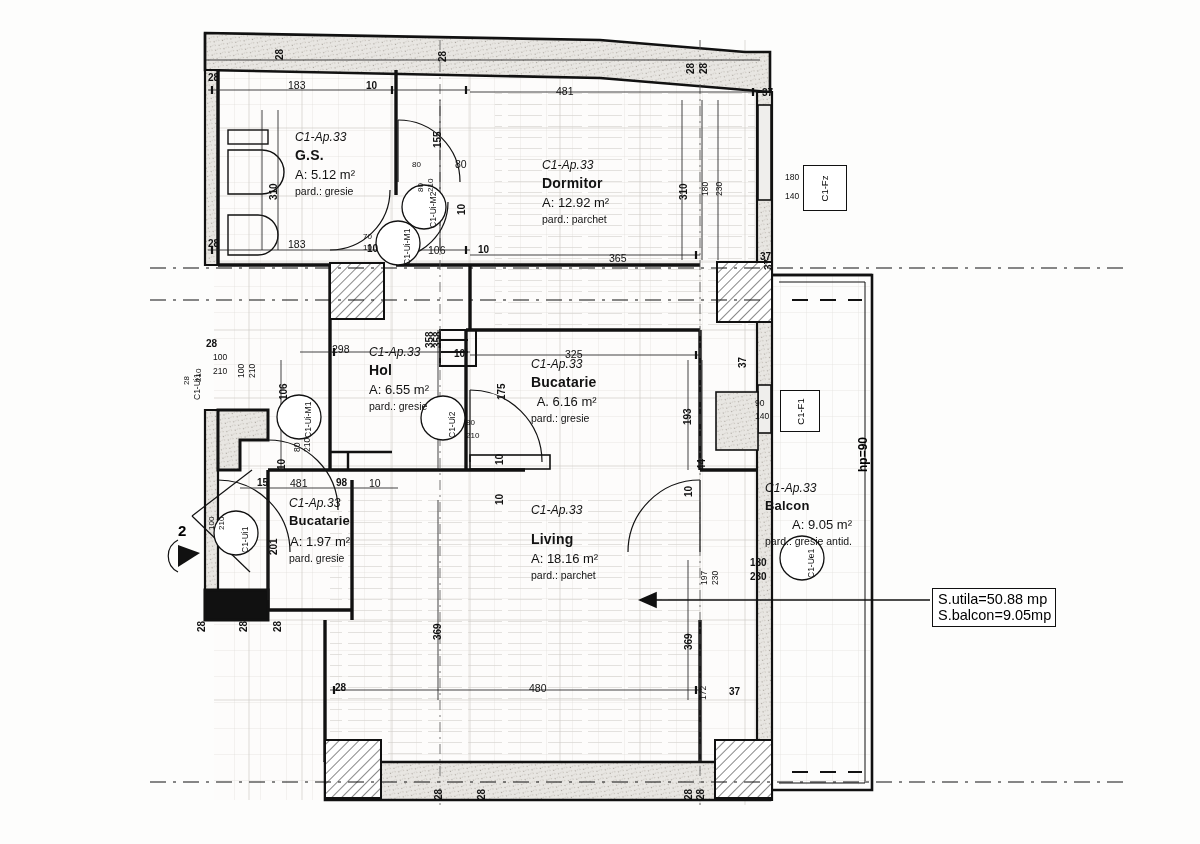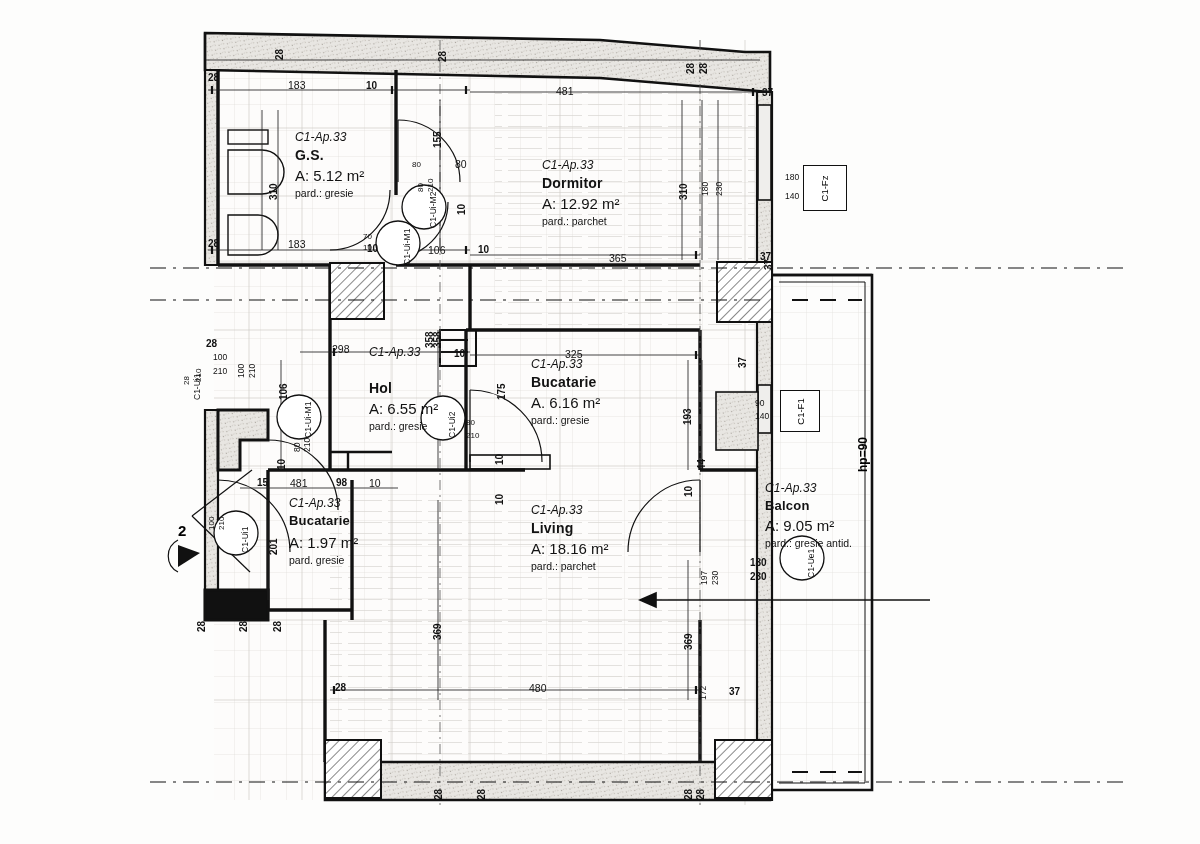--- a/index.html
+++ b/index.html
@@ -3,21 +3,21 @@
 <meta charset="utf-8">
 <style>
   html,body{margin:0;padding:0;background:#ffffff;}
   body{width:1200px;height:844px;font-family:"Liberation Sans",sans-serif;overflow:hidden;}
   #stage{position:relative;width:1200px;height:844px;background:#fdfdfc;}
   svg#plan{position:absolute;left:0;top:0;width:1200px;height:844px;}
 
   .rlabel{position:absolute;font-family:"Liberation Sans",sans-serif;color:#121212;white-space:nowrap;}
   .rl-code{font-size:12px;letter-spacing:.1px;font-style:italic;}
   .rl-name{font-size:14px;font-weight:bold;letter-spacing:.2px;}
-  .rl-area{font-size:15px;}
+  .rl-area{font-size:13px;text-align:right;}
   .rl-fin{font-size:10.5px;}
   .rl-name.sm{font-size:13px;}
 
   .dim{position:absolute;font-size:10.5px;color:#111;white-space:nowrap;font-family:"Liberation Sans",sans-serif;}
   .dim.b{font-weight:bold;font-size:10px;}
   .dim.v{transform-origin:0 0;transform:rotate(-90deg);}
   .dim.tiny{font-size:8.5px;}
   .dim.tiny2{font-size:8px;}
 
   .tagtxt{position:absolute;font-size:8.5px;color:#111;white-space:nowrap;font-family:"Liberation Sans",sans-serif;}
@@ -278,53 +278,57 @@
 
 <div class="rlabel" style="left:542px;top:158px;">
   <div class="rl-code">C1-Ap.33</div>
   <div class="rl-name" style="margin-top:3px;">Dormitor</div>
   <div class="rl-area" style="margin-top:4px;">A: 12.92 m²</div>
   <div class="rl-fin" style="margin-top:3px;">pard.: parchet</div>
 </div>
 
 <div class="rlabel" style="left:369px;top:345px;">
   <div class="rl-code">C1-Ap.33</div>
-  <div class="rl-name" style="margin-top:21px;">Hol</div>
+  <div class="rl-name" style="margin-top:3px;">Hol</div>
   <div class="rl-area" style="margin-top:4px;">A: 6.55 m²</div>
   <div class="rl-fin" style="margin-top:3px;">pard.: gresie</div>
 </div>
 
 <div class="rlabel" style="left:531px;top:357px;">
   <div class="rl-code">C1-Ap.33</div>
   <div class="rl-name" style="margin-top:3px;">Bucatarie</div>
   <div class="rl-area" style="margin-top:4px;">A. 6.16 m²</div>
   <div class="rl-fin" style="margin-top:3px;">pard.: gresie</div>
 </div>
 
 <div class="rlabel" style="left:289px;top:496px;">
   <div class="rl-code">C1-Ap.33</div>
   <div class="rl-name sm" style="margin-top:3px;">Bucatarie</div>
   <div class="rl-area" style="margin-top:6px;">A: 1.97 m²</div>
   <div class="rl-fin" style="margin-top:3px;">pard. gresie</div>
 </div>
 
 <div class="rlabel" style="left:531px;top:503px;">
   <div class="rl-code">C1-Ap.33</div>
-  <div class="rl-name" style="margin-top:3px;">Living</div>
+  <div class="rl-name" style="margin-top:14px;">Living</div>
   <div class="rl-area" style="margin-top:4px;">A: 18.16 m²</div>
   <div class="rl-fin" style="margin-top:3px;">pard.: parchet</div>
 </div>
 
 <div class="rlabel" style="left:765px;top:481px;">
   <div class="rl-code">C1-Ap.33</div>
   <div class="rl-name sm" style="margin-top:3px;">Balcon</div>
   <div class="rl-area" style="margin-top:4px;">A: 9.05 m²</div>
   <div class="rl-fin" style="margin-top:3px;">pard.: gresie antid.</div>
 </div>
 
+<div class="sumbox" style="left:932px;top:588px;">
+  <div>S.utila=50.88 mp</div>
+  <div>S.balcon=9.05mp</div>
+</div>
 
 <div class="tagtxt v" style="left:428px;top:228px;">C1-Ui-M2</div>
 <div class="tagtxt v" style="left:402px;top:265px;">C1-Ui-M1</div>
 <div class="tagtxt v" style="left:303px;top:438px;">C1-Ui-M1</div>
 <div class="tagtxt v" style="left:447px;top:438px;">C1-Ui2</div>
 <div class="tagtxt v" style="left:240px;top:553px;">C1-Ui1</div>
 <div class="tagtxt v" style="left:806px;top:578px;">C1-Ue1</div>
 
 <div class="boxtag" style="left:803px;top:165px;width:42px;height:44px;">
   <span>C1-Fz</span>

